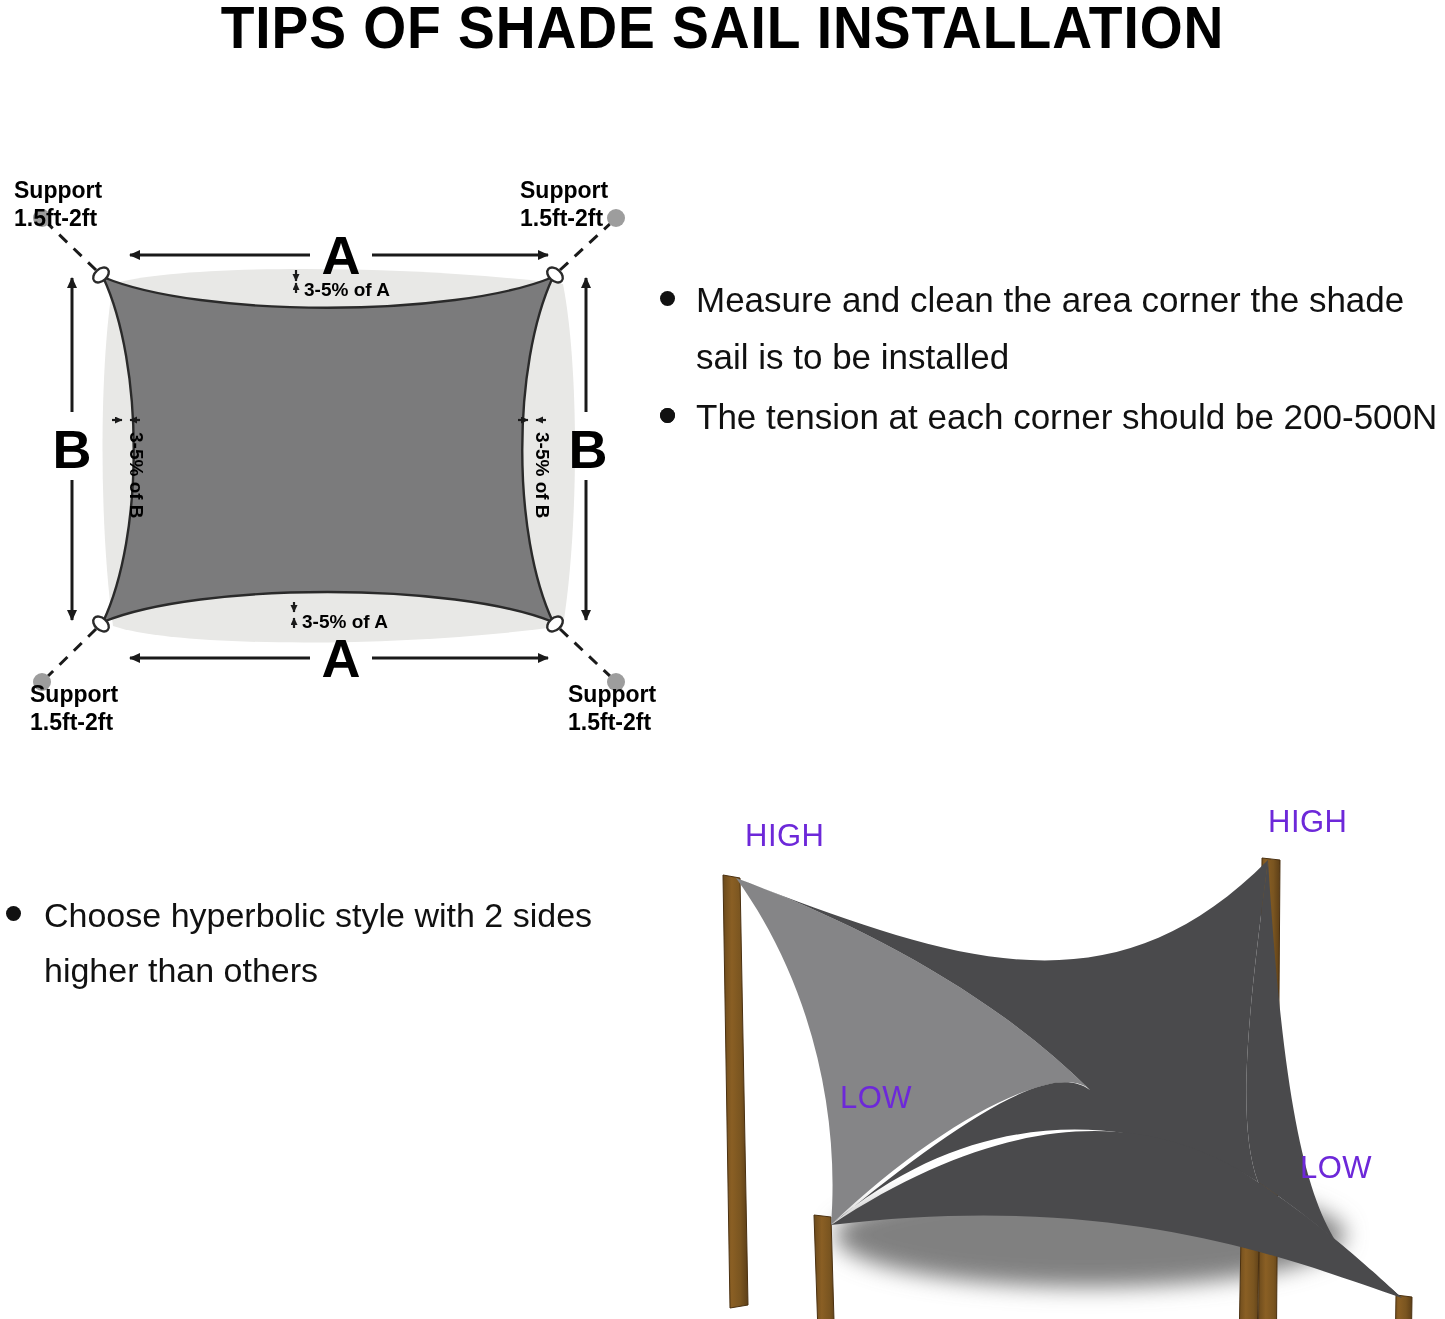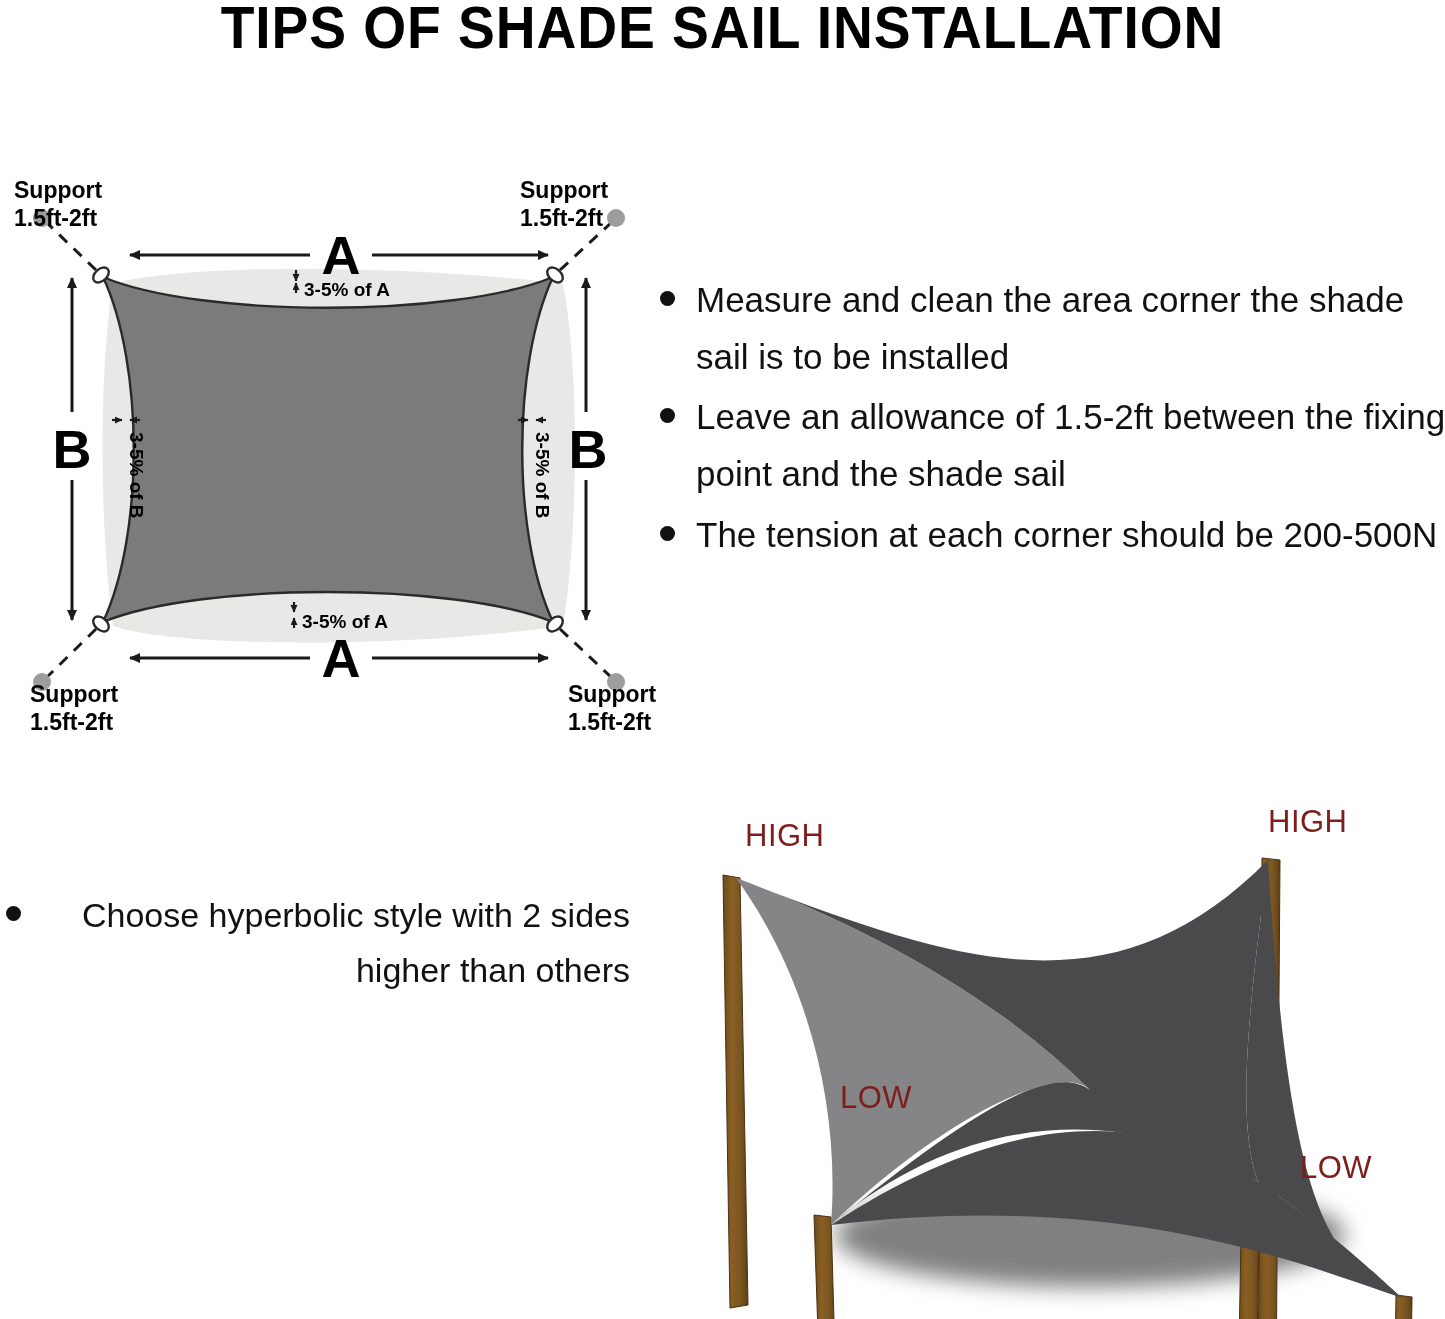--- a/index.html
+++ b/index.html
@@ -47,32 +47,32 @@
     margin-bottom:4px;
   }
   ul.tips li .bullet {
     position:absolute;
     left:12px;
     top:19px;
     width:15px; height:15px;
     background:#111;
     border-radius:50%;
   }
-  #tips-bottom ul.tips li { font-size:34px; line-height:1.62;text-align:right; }
+  #tips-bottom ul.tips li { font-size:34px; line-height:1.62; }
   #tips-bottom ul.tips li .bullet { top:18px; left:6px; }
   #tips-bottom ul.tips li { padding-left:44px; }
 
   
   #hyper { left:690px; top:790px; width:760px; height:530px; }
   #hyper-svg { position:absolute; left:0; top:0; }
   .hl-label {
     position:absolute;
     font-family:"Liberation Sans", sans-serif;
     font-size:31px;
-    color:#7f1d1d;
+    color:#6d28d9;
     letter-spacing:0.5px;
     white-space:nowrap;
   }
 </style>
 </head>
 <body>
 
 <div id="title">TIPS OF SHADE SAIL INSTALLATION</div>
 
 <div class="panel" id="rect-diagram" style="top:150px;">
@@ -180,21 +180,20 @@
 </div>
 
 <div class="panel" id="tips-right">
   <ul class="tips">
     <li>
       <span class="bullet"></span>
       <span>Measure and clean the area corner the shade sail is to be installed</span>
     </li>
     <li>
       <span class="bullet"></span>
-      <span>Leave an allowance of 1.5-2ft between the fixing point and the shade sail</span>
     </li>
     <li>
       <span class="bullet"></span>
       <span>The tension at each corner should be 200-500N</span>
     </li>
   </ul>
 </div>
 
 <div class="panel" id="tips-bottom">
   <ul class="tips">

